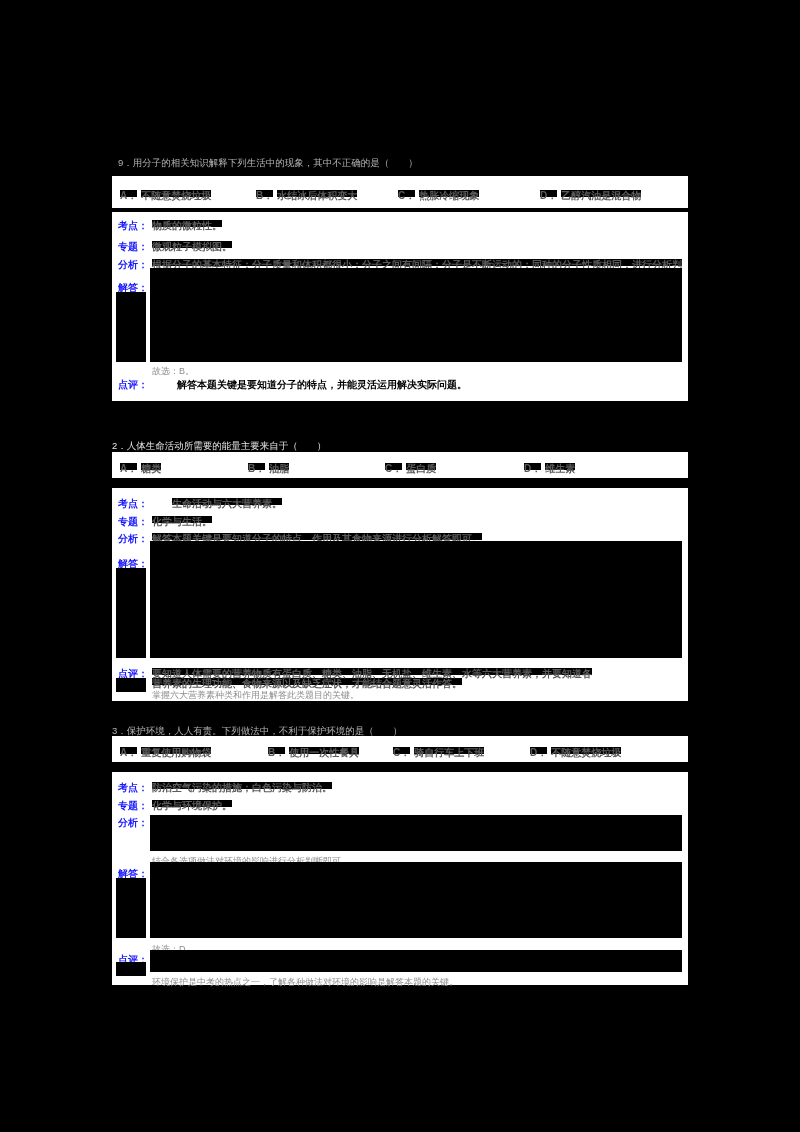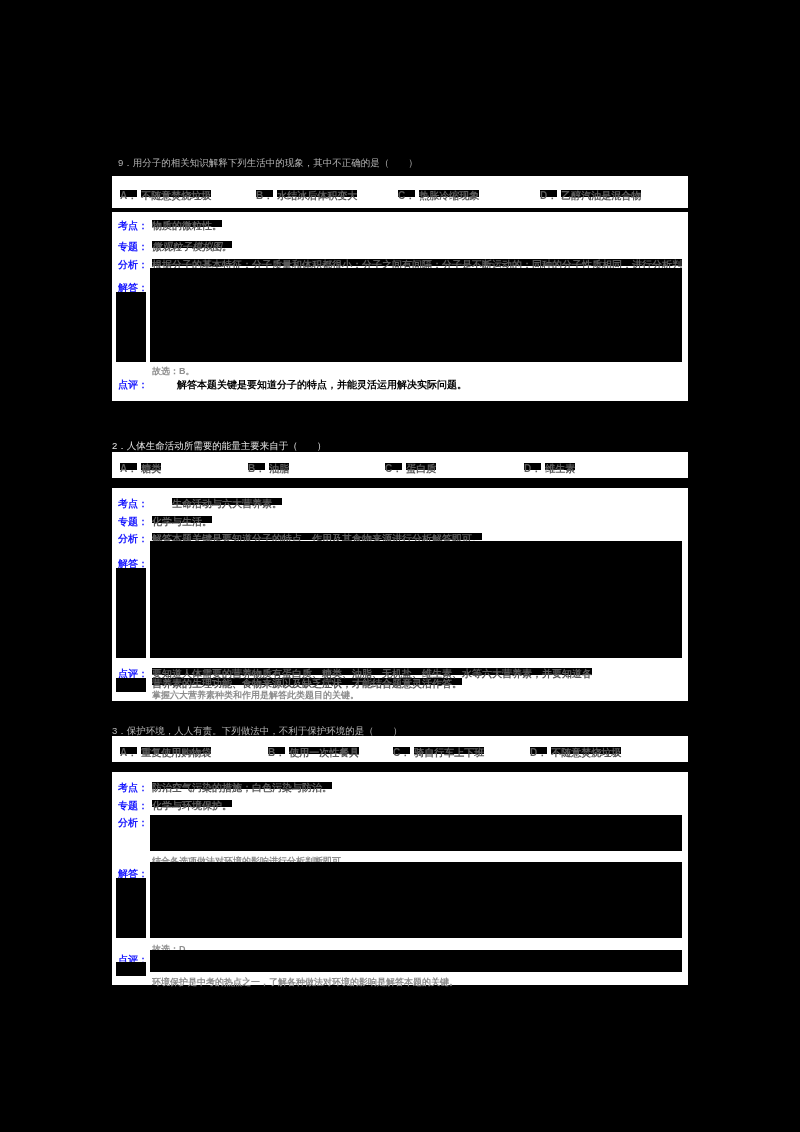--- a/index.html
+++ b/index.html
@@ -10,21 +10,21 @@
   }
   .box{position:absolute;background:#fff;}
   .rect{position:absolute;background:#000;}
   .row{position:absolute;white-space:nowrap;overflow:hidden;line-height:11px;}
   .lbl{color:#1a1aff;font-weight:bold;font-size:10px;letter-spacing:0px;}
   .smudge{
     color:#5a5a5a;font-size:10px;font-weight:bold;
     background:linear-gradient(#000 0 62%,rgba(0,0,0,0) 62%);
   }
   .heavy{color:#000;font-weight:bold;font-size:10px;padding-left:25px;}
-  .gray{color:#8d8d8d;font-size:9px;font-weight:bold;}
+  .gray{color:#8d8d8d;font-size:9px;font-weight:normal;}
   .stem{position:absolute;color:#b3b3b3;font-size:9.5px;white-space:nowrap;overflow:hidden;line-height:10px;}
   .stem.bright{color:#e6e6e6;}
   .opt{position:absolute;white-space:nowrap;}
   .optletter{margin-right:4px;}
 </style>
 </head>
 <body>
 
 <div class="stem" style="left:118px;top:158px;width:570px;">9．用分子的相关知识解释下列生活中的现象，其中不正确的是（　　）</div>
 
@@ -46,21 +46,21 @@
 <div class="box" style="left:112px;top:212px;width:576px;height:189px;">
   <div class="row" style="left:6px;top:6px;">
     <span class="lbl">考点：</span>
   </div>
   <div class="row" style="left:40px;top:6px;right:6px;">
     <span class="smudge">物质的微粒性。</span>
   </div>
   <div class="row" style="left:6px;top:27px;">
     <span class="lbl">专题：</span>
   </div>
-  <div class="row" style="left:40px;top:27px;right:22px;font-style:italic;">
+  <div class="row" style="left:40px;top:27px;right:22px;">
     <span class="smudge">微观粒子模拟图。</span>
   </div>
   <div class="row" style="left:6px;top:45px;">
     <span class="lbl">分析：</span>
   </div>
   <div class="row" style="left:40px;top:45px;right:6px;">
     <span class="smudge">根据分子的基本特征：分子质量和体积都很小；分子之间有间隔；分子是不断运动的；同种的分子性质相同，进行分析判断。</span>
   </div>
 
   <div class="rect" style="left:38px;top:56px;width:532px;height:94px;"></div>

